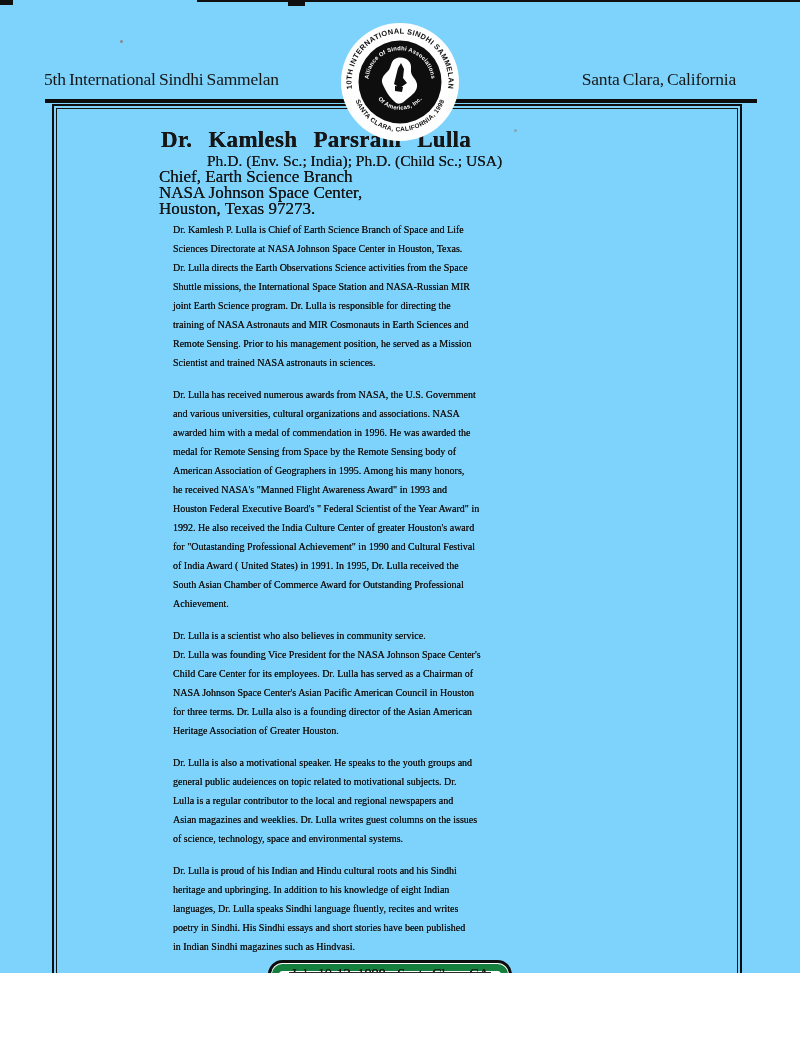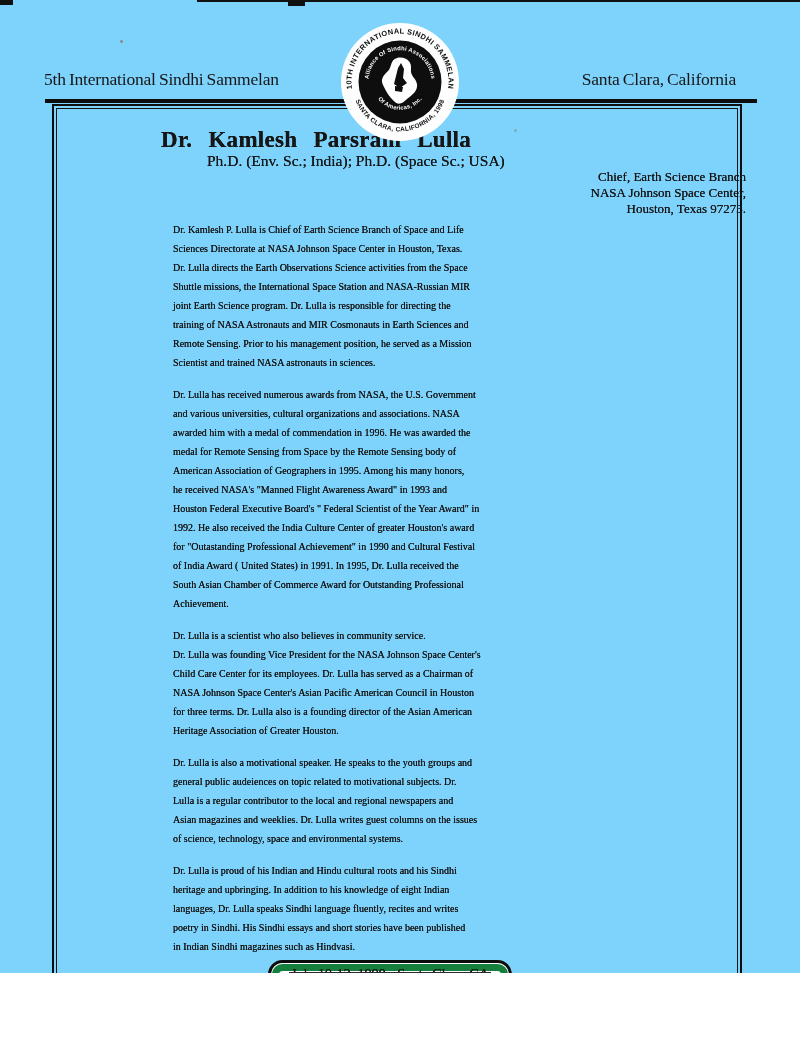--- a/index.html
+++ b/index.html
@@ -28,21 +28,21 @@
   
   .content-box{position:absolute;left:52px;top:104px;width:686px;height:872px;border:2px solid #0f0f0f;background:transparent;}
   .content-box-innerline{position:absolute;inset:2px;border:1px solid #141414;}
   .content-text{position:absolute;left:107px;top:21px;width:585px;}
 
   .bio-title{
     margin:0;font-size:23px;font-weight:bold;line-height:25px;
     word-spacing:10px;letter-spacing:0.3px;text-shadow:0 0 .4px #161616;
   }
   .bio-credentials{margin:0 0 0 46px;font-size:15.5px;line-height:17px;text-shadow:0 0 .3px #161616;}
-  .bio-address{margin-left:-2px;font-size:13px;line-height:15.8px;text-shadow:0 0 .3px #161616;text-align:right;}
+  .bio-address{margin-left:-2px;font-size:17px;line-height:15.8px;text-shadow:0 0 .3px #161616;}
   .bio-p{
     margin:13px 0 0 12px;font-size:10px;line-height:19px;white-space:pre-line;
     text-shadow:0 0 .35px #161616;
   }
   .bio-p.first{margin-top:4px;}
 
   
   .footer-badge{
     position:absolute;left:268px;top:960px;width:244px;height:29px;
     border:3px solid #0c0c0c;border-radius:17px;background:#fefefe;z-index:6;
@@ -99,21 +99,21 @@
       </text>
       <path fill="#fefefe" d="M 57 36 C 50 38 52 45 48 49 C 44 53 40 57 43 63 C 46 69 49 75 55 80 C 59 84 64 80 67 77 C 72 73 78 69 77 62 C 76 56 70 54 71 47 C 72 40 66 34 57 36 Z"></path>
       <path fill="#0e0e0e" d="M 58 46 l 3 -5 l 3 6 l -1 9 l 4 5 l -7 5 l -6 -4 l 2 -8 Z M 55 64 l 8 1 l -1 5 l -7 -1 Z"></path>
     </svg>
   </div>
 
   <div class="content-box">
     <div class="content-box-innerline"></div>
     <div class="content-text">
       <h1 class="bio-title">Dr. Kamlesh Parsram Lulla</h1>
-      <div class="bio-credentials">Ph.D. (Env. Sc.; India); Ph.D. (Space Sc.; USA)</div>
+      <div class="bio-credentials">Ph.D. (Env. Sc.; India); Ph.D. (Child Sc.; USA)</div>
       <div class="bio-address">
         <div>Chief, Earth Science Branch</div>
         <div>NASA Johnson Space Center,</div>
         <div>Houston, Texas 97273.</div>
       </div>
       <p class="bio-p first">Dr. Kamlesh P. Lulla is Chief of Earth Science Branch of Space and Life
 Sciences Directorate at NASA Johnson Space Center in Houston, Texas.
 Dr. Lulla directs the Earth Observations Science activities from the Space
 Shuttle missions, the International Space Station and NASA-Russian MIR
 joint Earth Science program. Dr. Lulla is responsible for directing the

